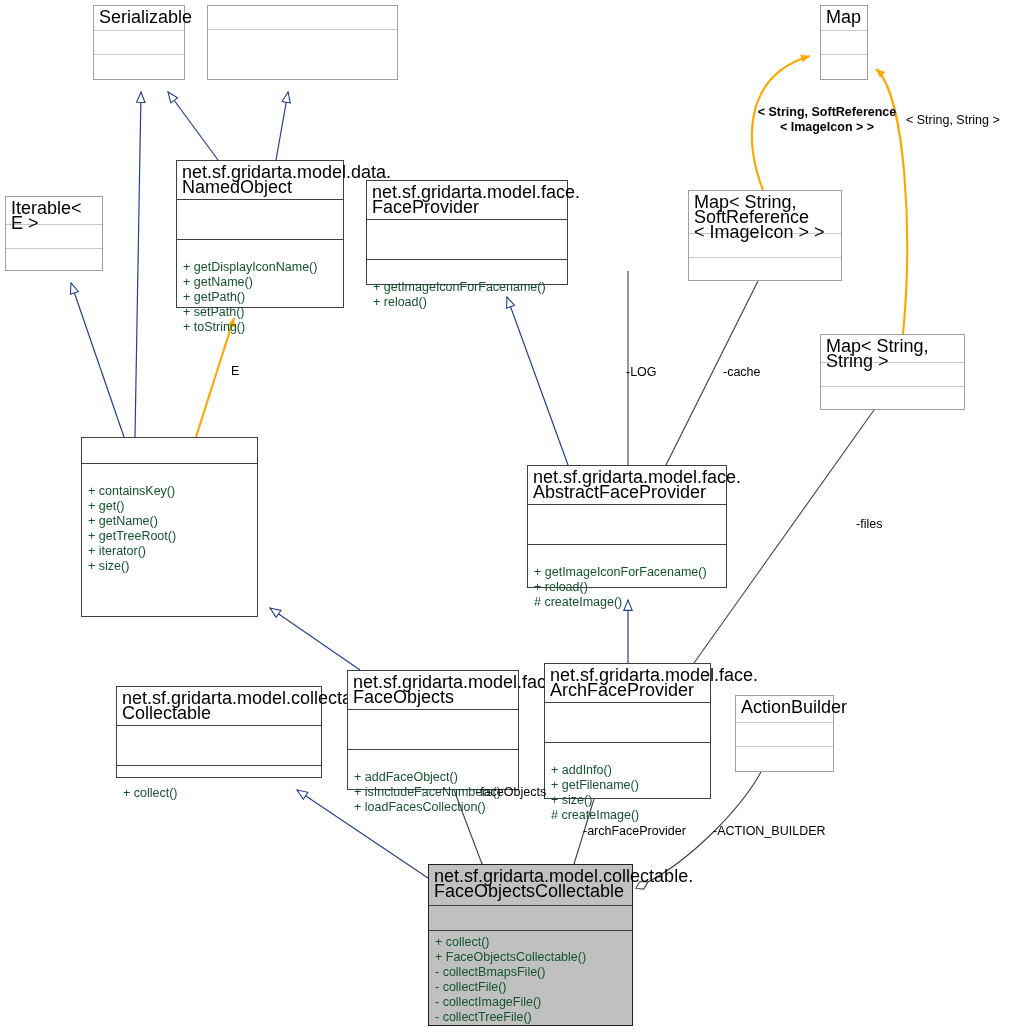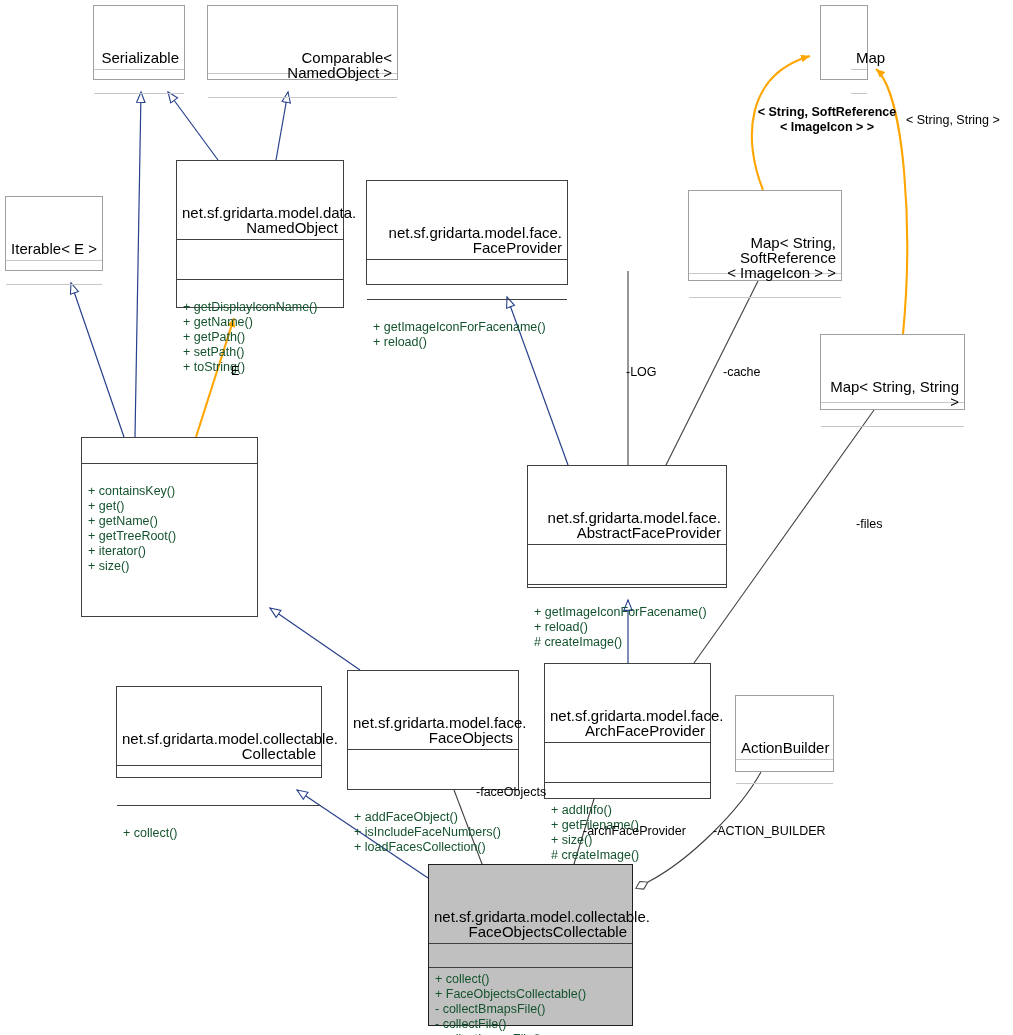--- a/index.html
+++ b/index.html
@@ -40,27 +40,26 @@
   .uml-box.solid {
     border: 1px solid #404040;
     gap: 16px;
   }
   .uml-box.highlight {
     background: #c0c0c0;
     border: 1px solid #202020;
   }
   .uml-title {
     box-sizing: border-box;
-    text-align: right;
-    font-size: 15px;
+    text-align: left;
+    font-size: 18px;
     line-height: 15px;
     color: #000000;
     padding: 4px 5px 4px 5px;
     white-space: pre-line;
-    margin-top: 40px;
   }
   .uml-box.solid > .uml-title,
   .uml-box.highlight > .uml-title {
     border-bottom: 1px solid #404040;
   }
   .uml-box:not(.solid):not(.highlight) > .uml-title {
     border-bottom: 1px solid #c8c8c8;
   }
   .uml-attrs {
     box-sizing: border-box;
@@ -188,26 +187,25 @@
     </g>
   </svg>
 
   <div class="uml-box interface" style="left: 93px; top: 5px; width: 92px; height: 75px;">
     <div class="uml-title" style="height: 28px;">Serializable</div>
     <div class="uml-attrs" style="height: 23px;"></div>
     <div class="uml-ops"></div>
   </div>
 
   <div class="uml-box interface" style="left: 207px; top: 5px; width: 191px; height: 75px;">
-    <div class="uml-title" style="height: 28px;">Comparable&lt; NamedObject &gt;</div>
-    <div class="uml-attrs" style="height: 23px;"></div>
-    <div class="uml-ops"></div>
-  </div>
-
-  <div class="uml-box interface" style="left: 820px; top: 5px; width: 48px; height: 75px; padding-left: 30px;">
+    <div class="uml-attrs" style="height: 23px;"></div>
+    <div class="uml-ops"></div>
+  </div>
+
+  <div class="uml-box interface" style="left: 820px; top: 5px; width: 48px; height: 75px;">
     <div class="uml-title" style="height: 28px;">Map</div>
     <div class="uml-attrs" style="height: 23px;"></div>
     <div class="uml-ops"></div>
   </div>
 
   <div class="uml-box interface" style="left: 5px; top: 196px; width: 98px; height: 75px;">
     <div class="uml-title" style="height: 28px;">Iterable&lt; E &gt;</div>
     <div class="uml-attrs" style="height: 23px;"></div>
     <div class="uml-ops"></div>
   </div>

